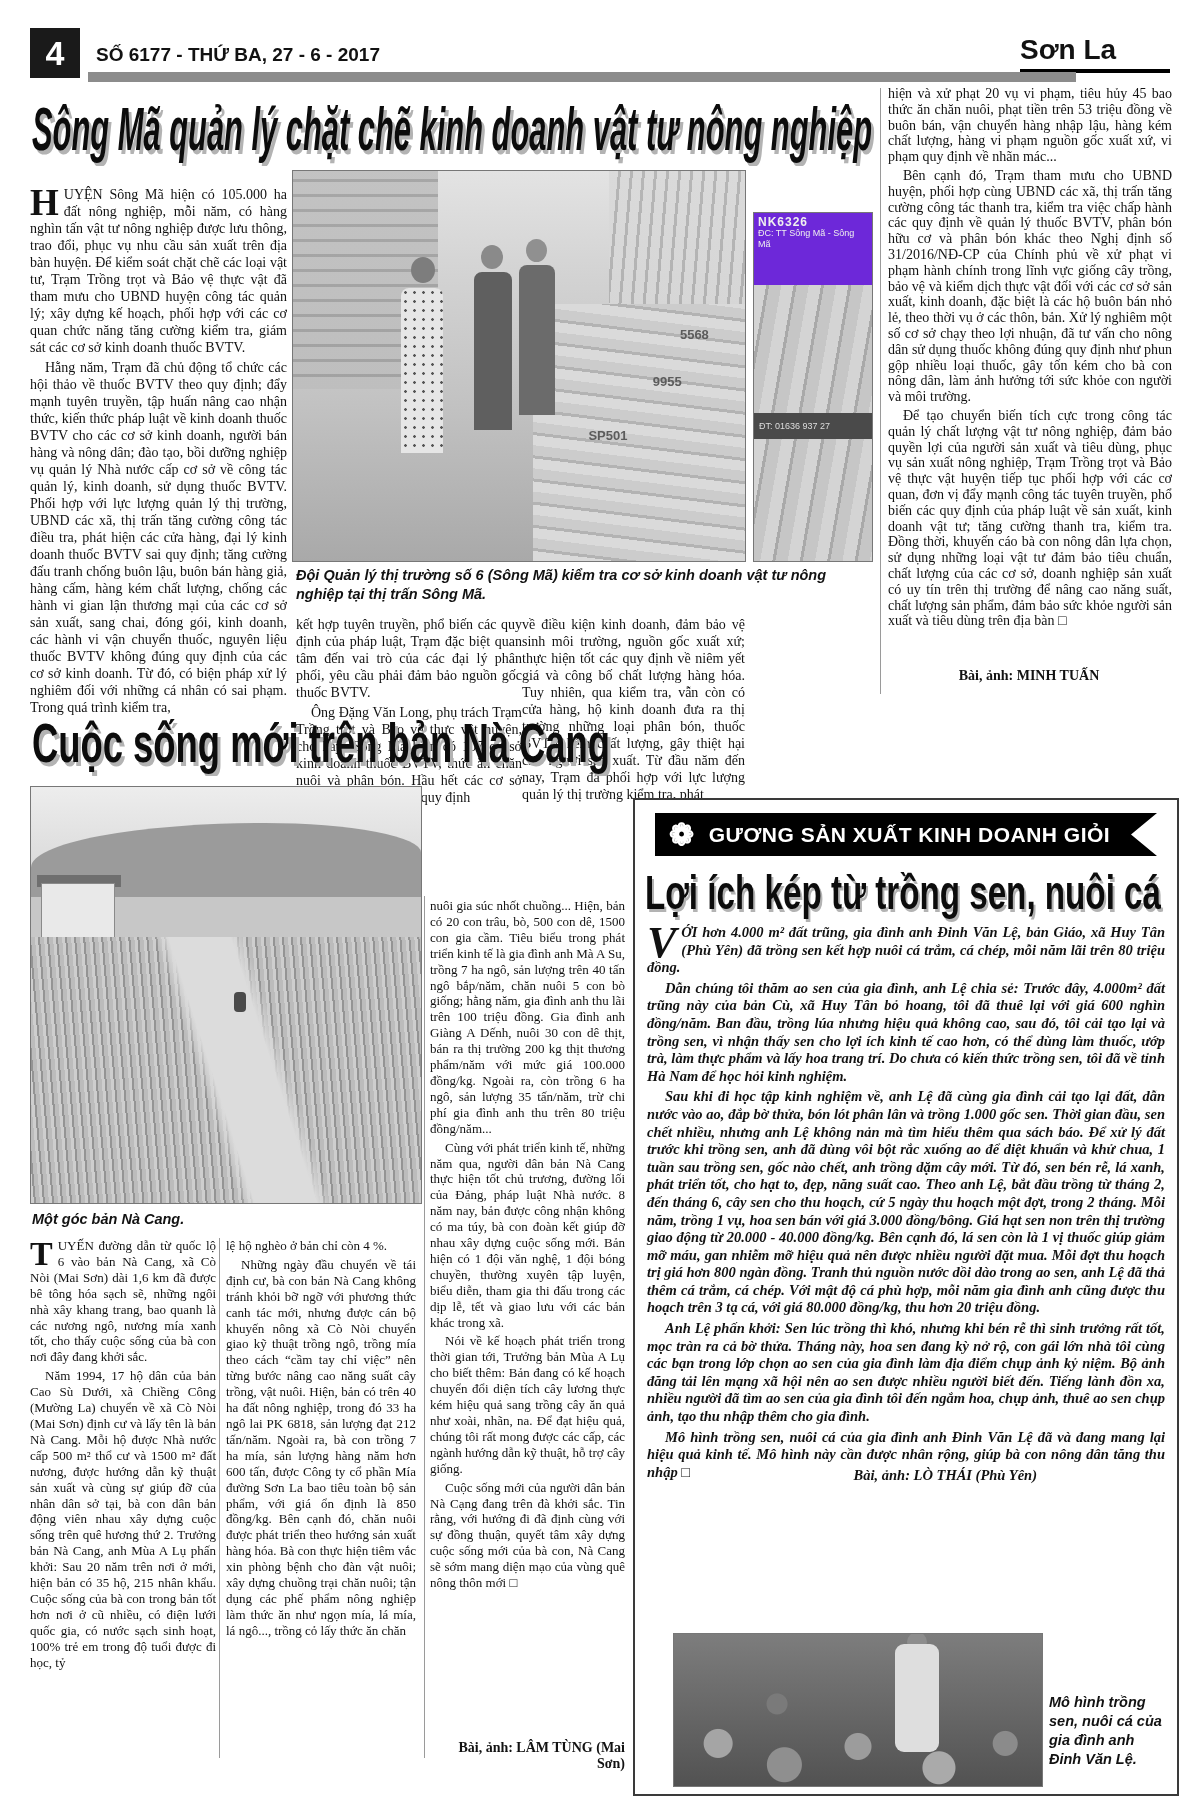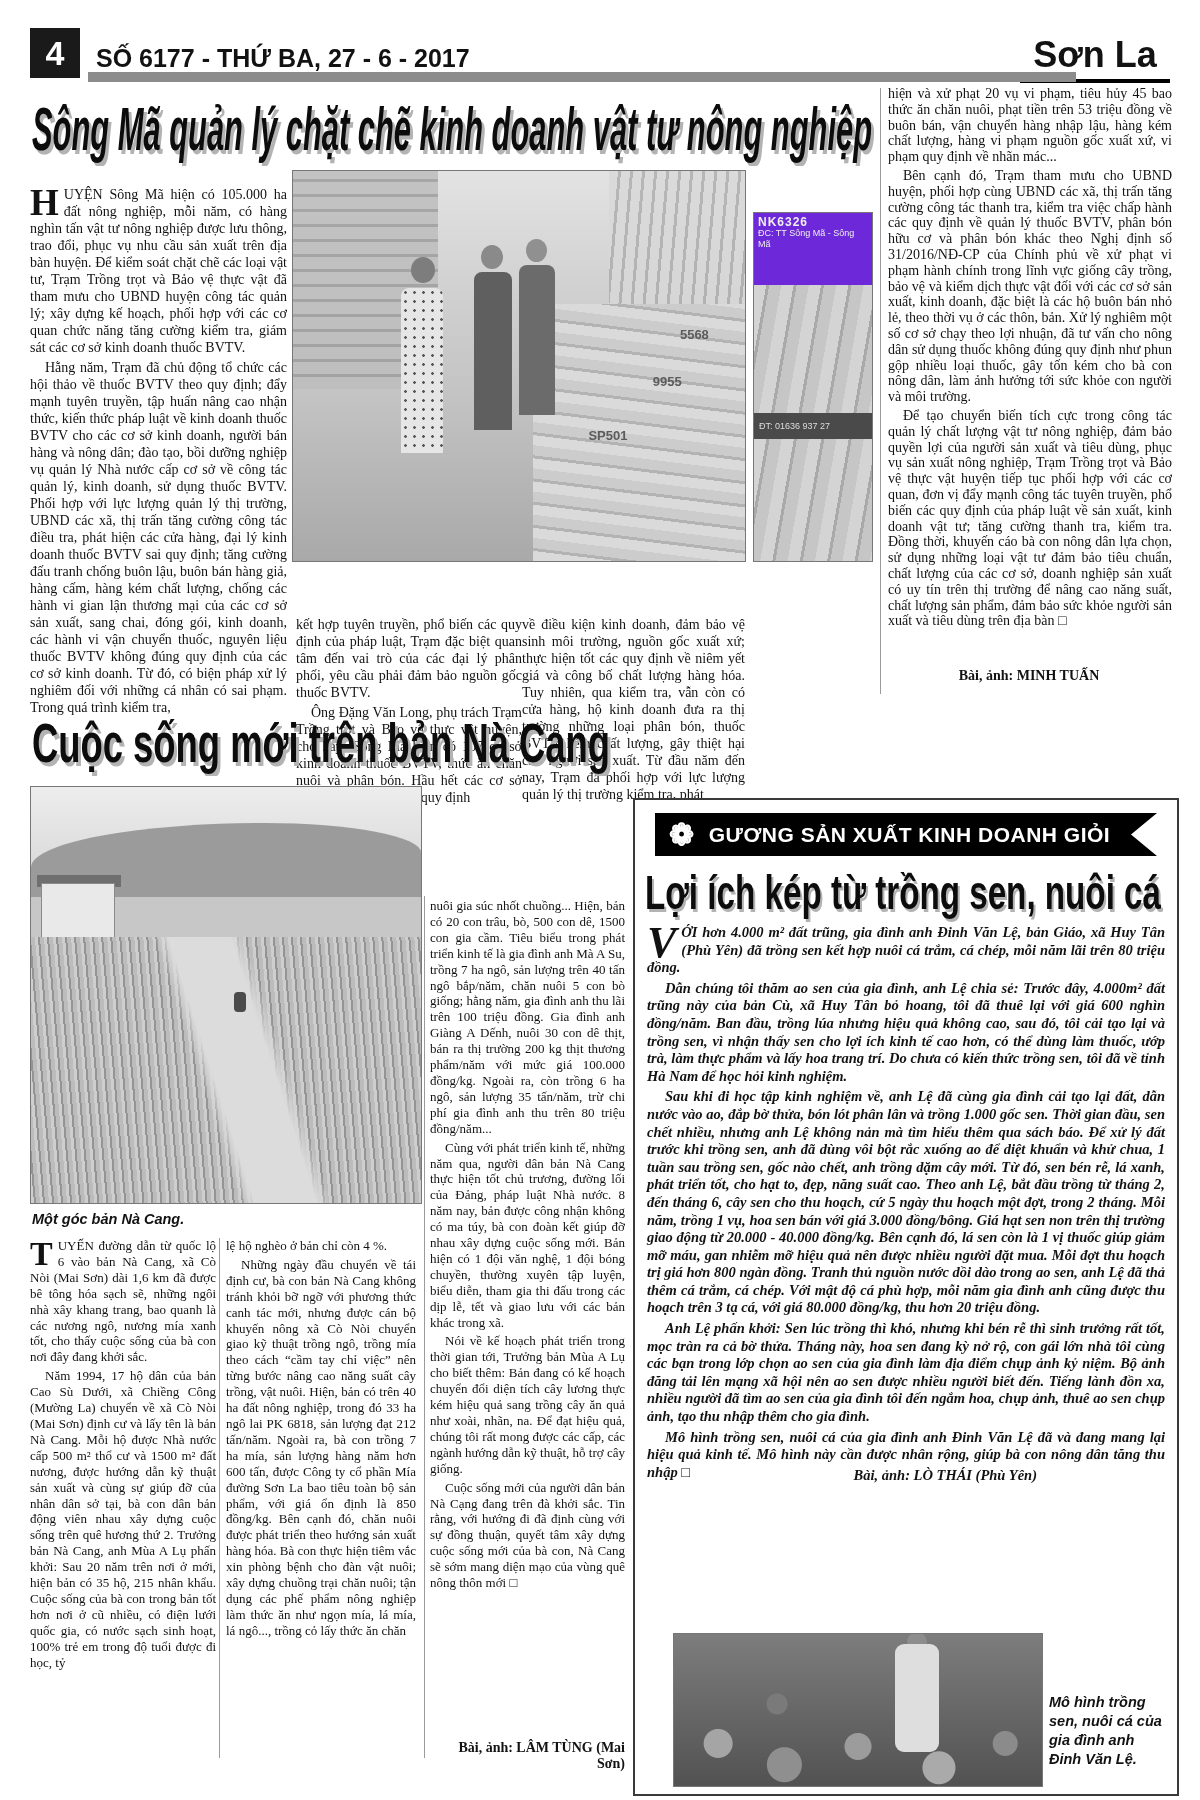--- a/index.html
+++ b/index.html
@@ -4,23 +4,23 @@
 <style>
   html,body{margin:0;padding:0;background:#e9e9e9;}
   .page{position:relative;width:1200px;height:1800px;background:#ffffff;margin:0 auto;
         font-family:"Liberation Serif","DejaVu Serif",serif;color:#121212;overflow:hidden;}
   .abs{position:absolute;}
 
   
   .pgnum{left:30px;top:28px;width:50px;height:50px;background:#1a1a1a;color:#fff;
          font-family:"Liberation Sans",sans-serif;font-weight:bold;font-size:34px;
          display:flex;align-items:center;justify-content:center;}
-  .issue{left:96px;top:44px;font-family:"Liberation Sans",sans-serif;font-weight:bold;font-size:25px;}
-  .masthead{left:1020px;top:34px;width:150px;text-align:center;
-            font-family:"Liberation Sans",sans-serif;font-weight:bold;font-size:36px;
+  .issue{left:96px;top:44px;font-family:"Liberation Sans",sans-serif;font-weight:bold;font-size:19px;}
+  .masthead{left:1020px;top:34px;width:150px;text-align:left;
+            font-family:"Liberation Sans",sans-serif;font-weight:bold;font-size:28px;
             border-bottom:4px solid #000;padding-bottom:3px;}
   .graybar{left:88px;top:72px;width:988px;height:10px;background:#8c8c8c;}
 
   
   svg text{font-family:"Liberation Sans",sans-serif;font-weight:bold;}
 
   
   .bodycol p{margin:0 0 3px 0;text-indent:15px;text-align:justify;}
   .bodycol p.first{text-indent:0;}
   .a1-main{font-size:14px;line-height:17px;}
@@ -140,20 +140,21 @@
 
   <div class="photo" style="left:753px;top:212px;width:118px;height:348px;">
     <div class="abs p2-truck">
       <div class="p2-plate">NK6326</div>
       <div>ĐC: TT Sông Mã - Sông Mã</div>
     </div>
     <div class="abs p2-body"></div>
     <div class="abs p2-strip">ĐT: 01636 937 27</div>
   </div>
 
+  <div class="abs caption" style="left:296px;top:566px;width:580px;">Đội Quản lý thị trường số 6 (Sông Mã) kiểm tra cơ sở kinh doanh vật tư nông nghiệp tại thị trấn Sông Mã.</div>
 
   <div class="abs bodycol a1-main clip" style="left:296px;top:616px;width:226px;height:200px;">
     <p class="first">kết hợp tuyên truyền, phổ biến các quy định của pháp luật, Trạm đặc biệt quan tâm đến vai trò của các đại lý phân phối, yêu cầu phải đảm bảo nguồn gốc thuốc BVTV.</p>
     <p>Ông Đặng Văn Long, phụ trách Trạm Trồng trọt và Bảo vệ thực vật huyện, cho hay: Sông Mã hiện có 107 cơ sở kinh doanh thuốc BVTV, thức ăn chăn nuôi và phân bón. Hầu hết các cơ sở đều chấp hành tốt các quy định</p>
   </div>
   <div class="abs bodycol a1-main clip" style="left:522px;top:616px;width:223px;height:200px;">
     <p class="first">về điều kiện kinh doanh, đảm bảo vệ sinh môi trường, nguồn gốc xuất xứ; thực hiện tốt các quy định về niêm yết giá và công bố chất lượng hàng hóa. Tuy nhiên, qua kiểm tra, vẫn còn có cửa hàng, hộ kinh doanh đưa ra thị trường những loại phân bón, thuốc BVTV kém chất lượng, gây thiệt hại cho người sản xuất. Từ đầu năm đến nay, Trạm đã phối hợp với lực lượng quản lý thị trường kiểm tra, phát</p>
   </div>
 
   <div class="vrule" style="left:880px;top:88px;height:606px;"></div>

